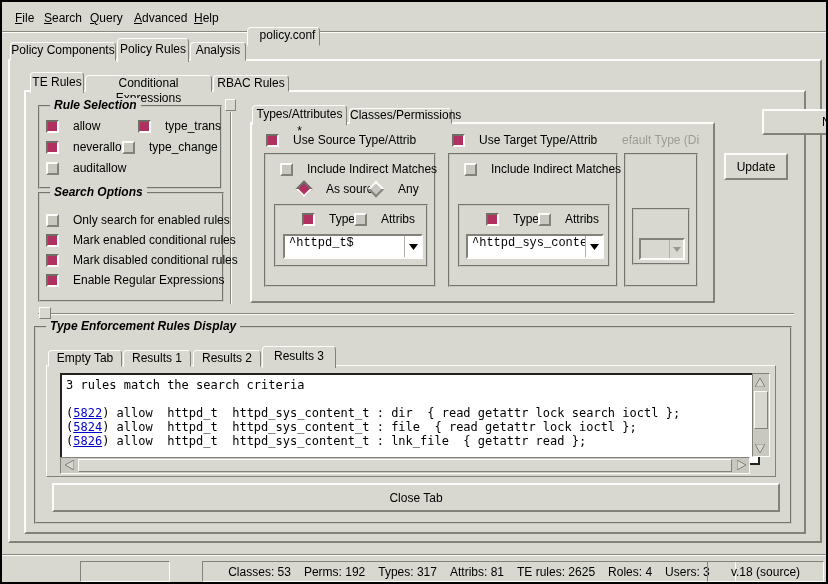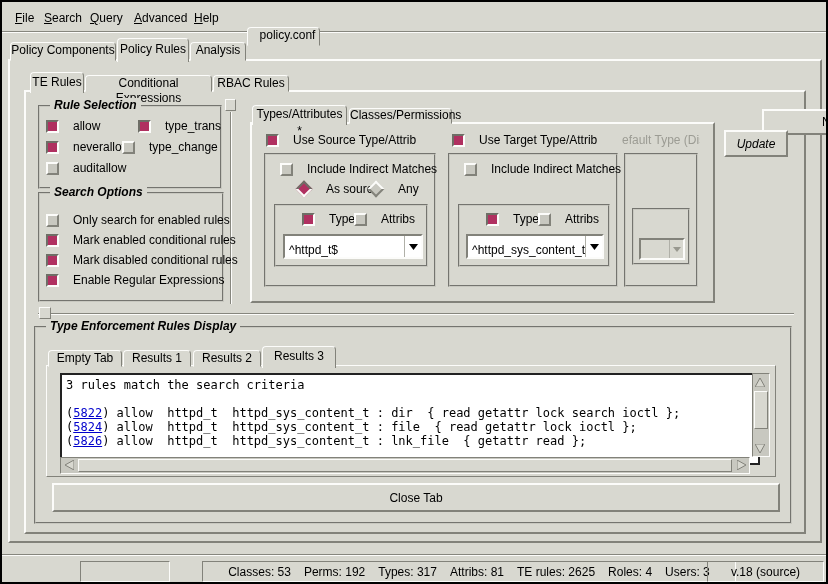--- a/index.html
+++ b/index.html
@@ -30,21 +30,21 @@
   .ind.on{border-color:#6e6e66 #fcfcfa #fcfcfa #6e6e66;background:#b03060;}
   .diam{width:8px;height:8px;border:2px solid;transform:rotate(45deg);margin:0 2px;flex:0 0 auto;}
   .diam.on{border-color:#6e6e66 #fcfcfa #fcfcfa #6e6e66;background:#b03060;}
   .diam.off{border-color:#fcfcfa #82827a #82827a #fcfcfa;background:#c8c8c0;}
   
   .lframe{position:absolute;border:2px groove #c8c8c0;}
   .legend{position:absolute;top:-9px;left:10px;background:#d8d8d0;padding:0 4px;
           font-weight:bold;font-style:italic;white-space:nowrap;}
   
   .combo{position:absolute;background:#fff;border:2px solid;border-color:#82827a #fcfcfa #fcfcfa #82827a;
-         display:flex;align-items:flex-end;}
+         display:flex;align-items:flex-start;font-family:Liberation Mono, monospace;}
   .combo .ctext{flex:1;padding:0 4px;white-space:nowrap;overflow:hidden;font-size:12px;}
   .combo .cbtn{width:16px;align-self:stretch;border-left:1px solid #b0b0a8;display:flex;align-items:center;justify-content:center;}
   .combo.disabled{background:#d8d8d0;}
   
   .btn{position:absolute;background:#d8d8d0;border:2px solid;border-color:#fcfcfa #82827a #82827a #fcfcfa;
        display:flex;align-items:center;justify-content:center;cursor:default;}
   
   .textarea{position:absolute;background:#fff;border:2px solid #222;
             font-family:"DejaVu Sans Mono",monospace;font-size:12px;line-height:14px;
             padding:3px 4px;overflow:hidden;}
@@ -204,21 +204,21 @@
   <div class="combo disabled" style="left:637px;top:236px;width:42px;height:18px;z-index:7;">
     <span class="ctext"></span>
     <span class="cbtn" style="width:13px;">
       <svg width="8" height="5">
           <polygon points="0,0 8,0 4,5" fill="#98988f"></polygon>
         </svg>
     </span>
   </div>
 
   <div class="btn" style="left:760px;top:107px;width:60px;height:22px;z-index:5;padding-left:40px;">New</div>
-  <div class="btn" style="left:722px;top:128px;width:60px;height:23px;z-index:5;font-style:italic;">Update</div>
+  <div class="btn" style="left:722px;top:151px;width:60px;height:23px;z-index:5;">Update</div>
 
   <div class="abs hline" style="left:36px;top:311px;width:756px;z-index:4;"></div>
   <div class="abs sash" style="left:37px;top:305px;width:12px;height:12px;z-index:5;"></div>
 
   <div class="lframe" style="left:32px;top:324px;width:754px;height:194px;z-index:4;">
     <div class="legend">Type Enforcement Rules Display</div>
   </div>
 
   <div class="tab" style="left:46px;top:348px;width:72px;height:15px;z-index:5;">Empty Tab</div>
   <div class="tab" style="left:121px;top:348px;width:66px;height:15px;z-index:5;">Results 1</div>

